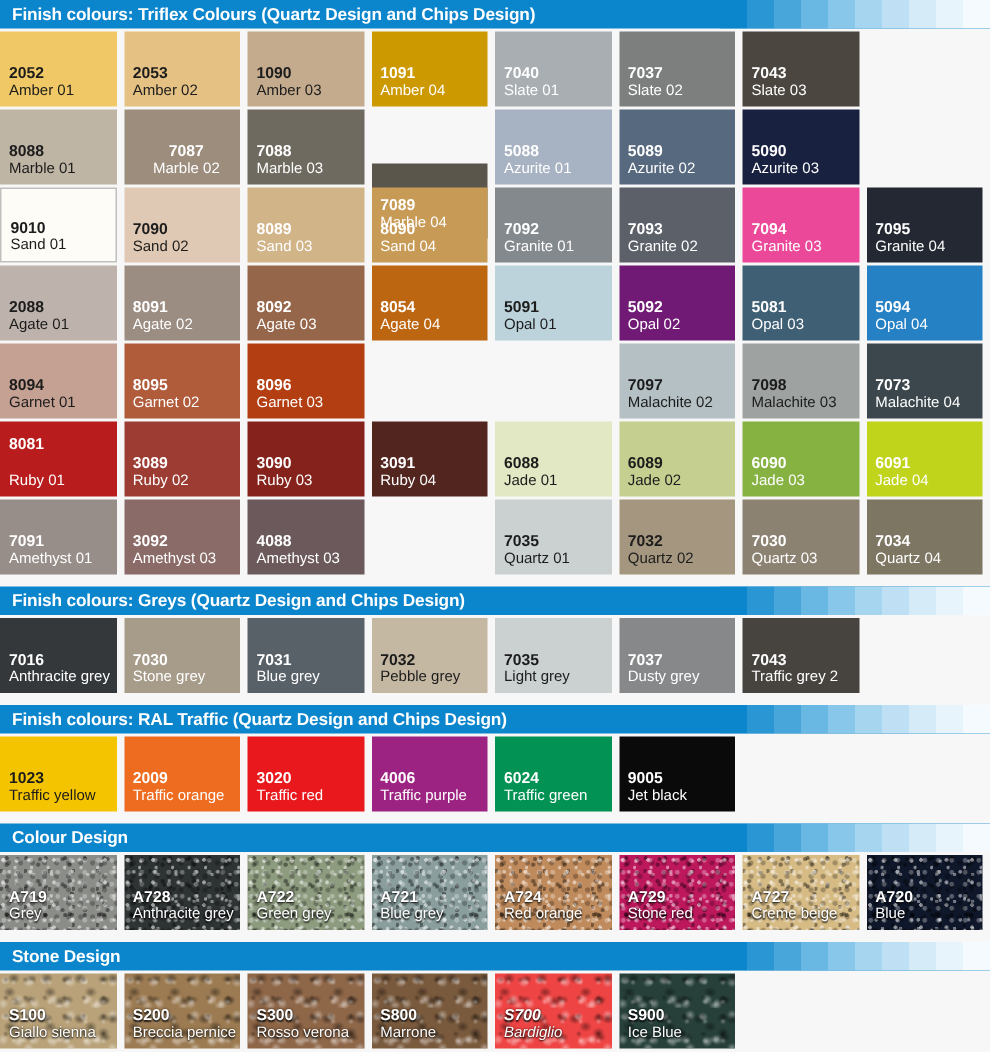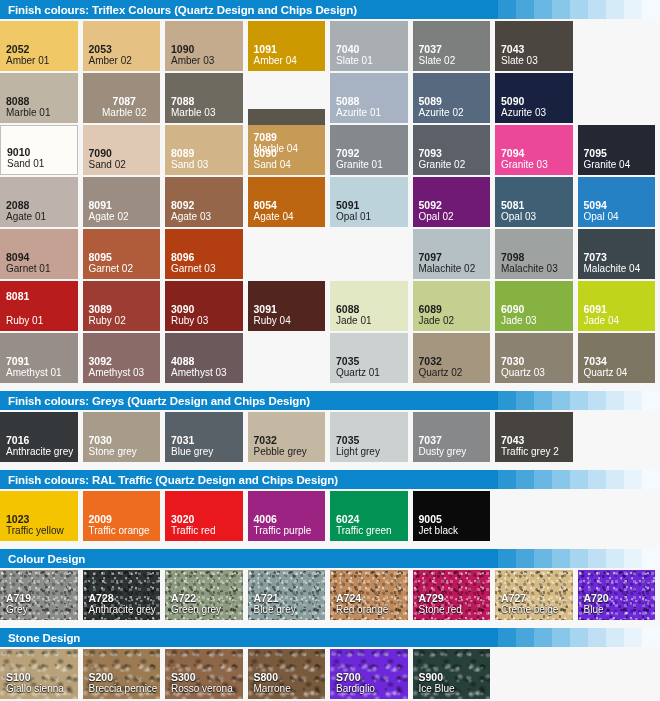--- a/index.html
+++ b/index.html
@@ -651,21 +651,21 @@
           <div class="name">Stone red</div>
         </div>
       </div>
       <div class="cell">
         <div class="sw tex speck" style="background: rgb(214, 187, 133);">
           <div class="code">A727</div>
           <div class="name">Creme beige</div>
         </div>
       </div>
       <div class="cell">
-        <div class="sw tex speck" style="background: #6d28d9;">
+        <div class="sw tex speck" style="background: #0f172a;">
           <div class="code">A720</div>
           <div class="name">Blue</div>
         </div>
       </div>
     </div>
     <div class="spacer"></div>
     <div class="bar" style="background: rgb(11, 133, 204);">
       <div class="bar-grad">
         <i style="background: rgb(11, 133, 204);"></i>
         <i style="background: rgb(42, 151, 212);"></i>
@@ -699,21 +699,21 @@
           <div class="name">Rosso verona</div>
         </div>
       </div>
       <div class="cell">
         <div class="sw tex gravel" style="background: rgb(122, 90, 61);">
           <div class="code">S800</div>
           <div class="name">Marrone</div>
         </div>
       </div>
       <div class="cell">
-        <div class="sw tex gravel" style="background: #6d28d9;">
+        <div class="sw tex gravel" style="background: #ef4444; font-style: italic;">
           <div class="code">S700</div>
           <div class="name">Bardiglio</div>
         </div>
       </div>
       <div class="cell">
         <div class="sw tex gravel" style="background: rgb(39, 64, 58);">
           <div class="code">S900</div>
           <div class="name">Ice Blue</div>
         </div>
       </div>

